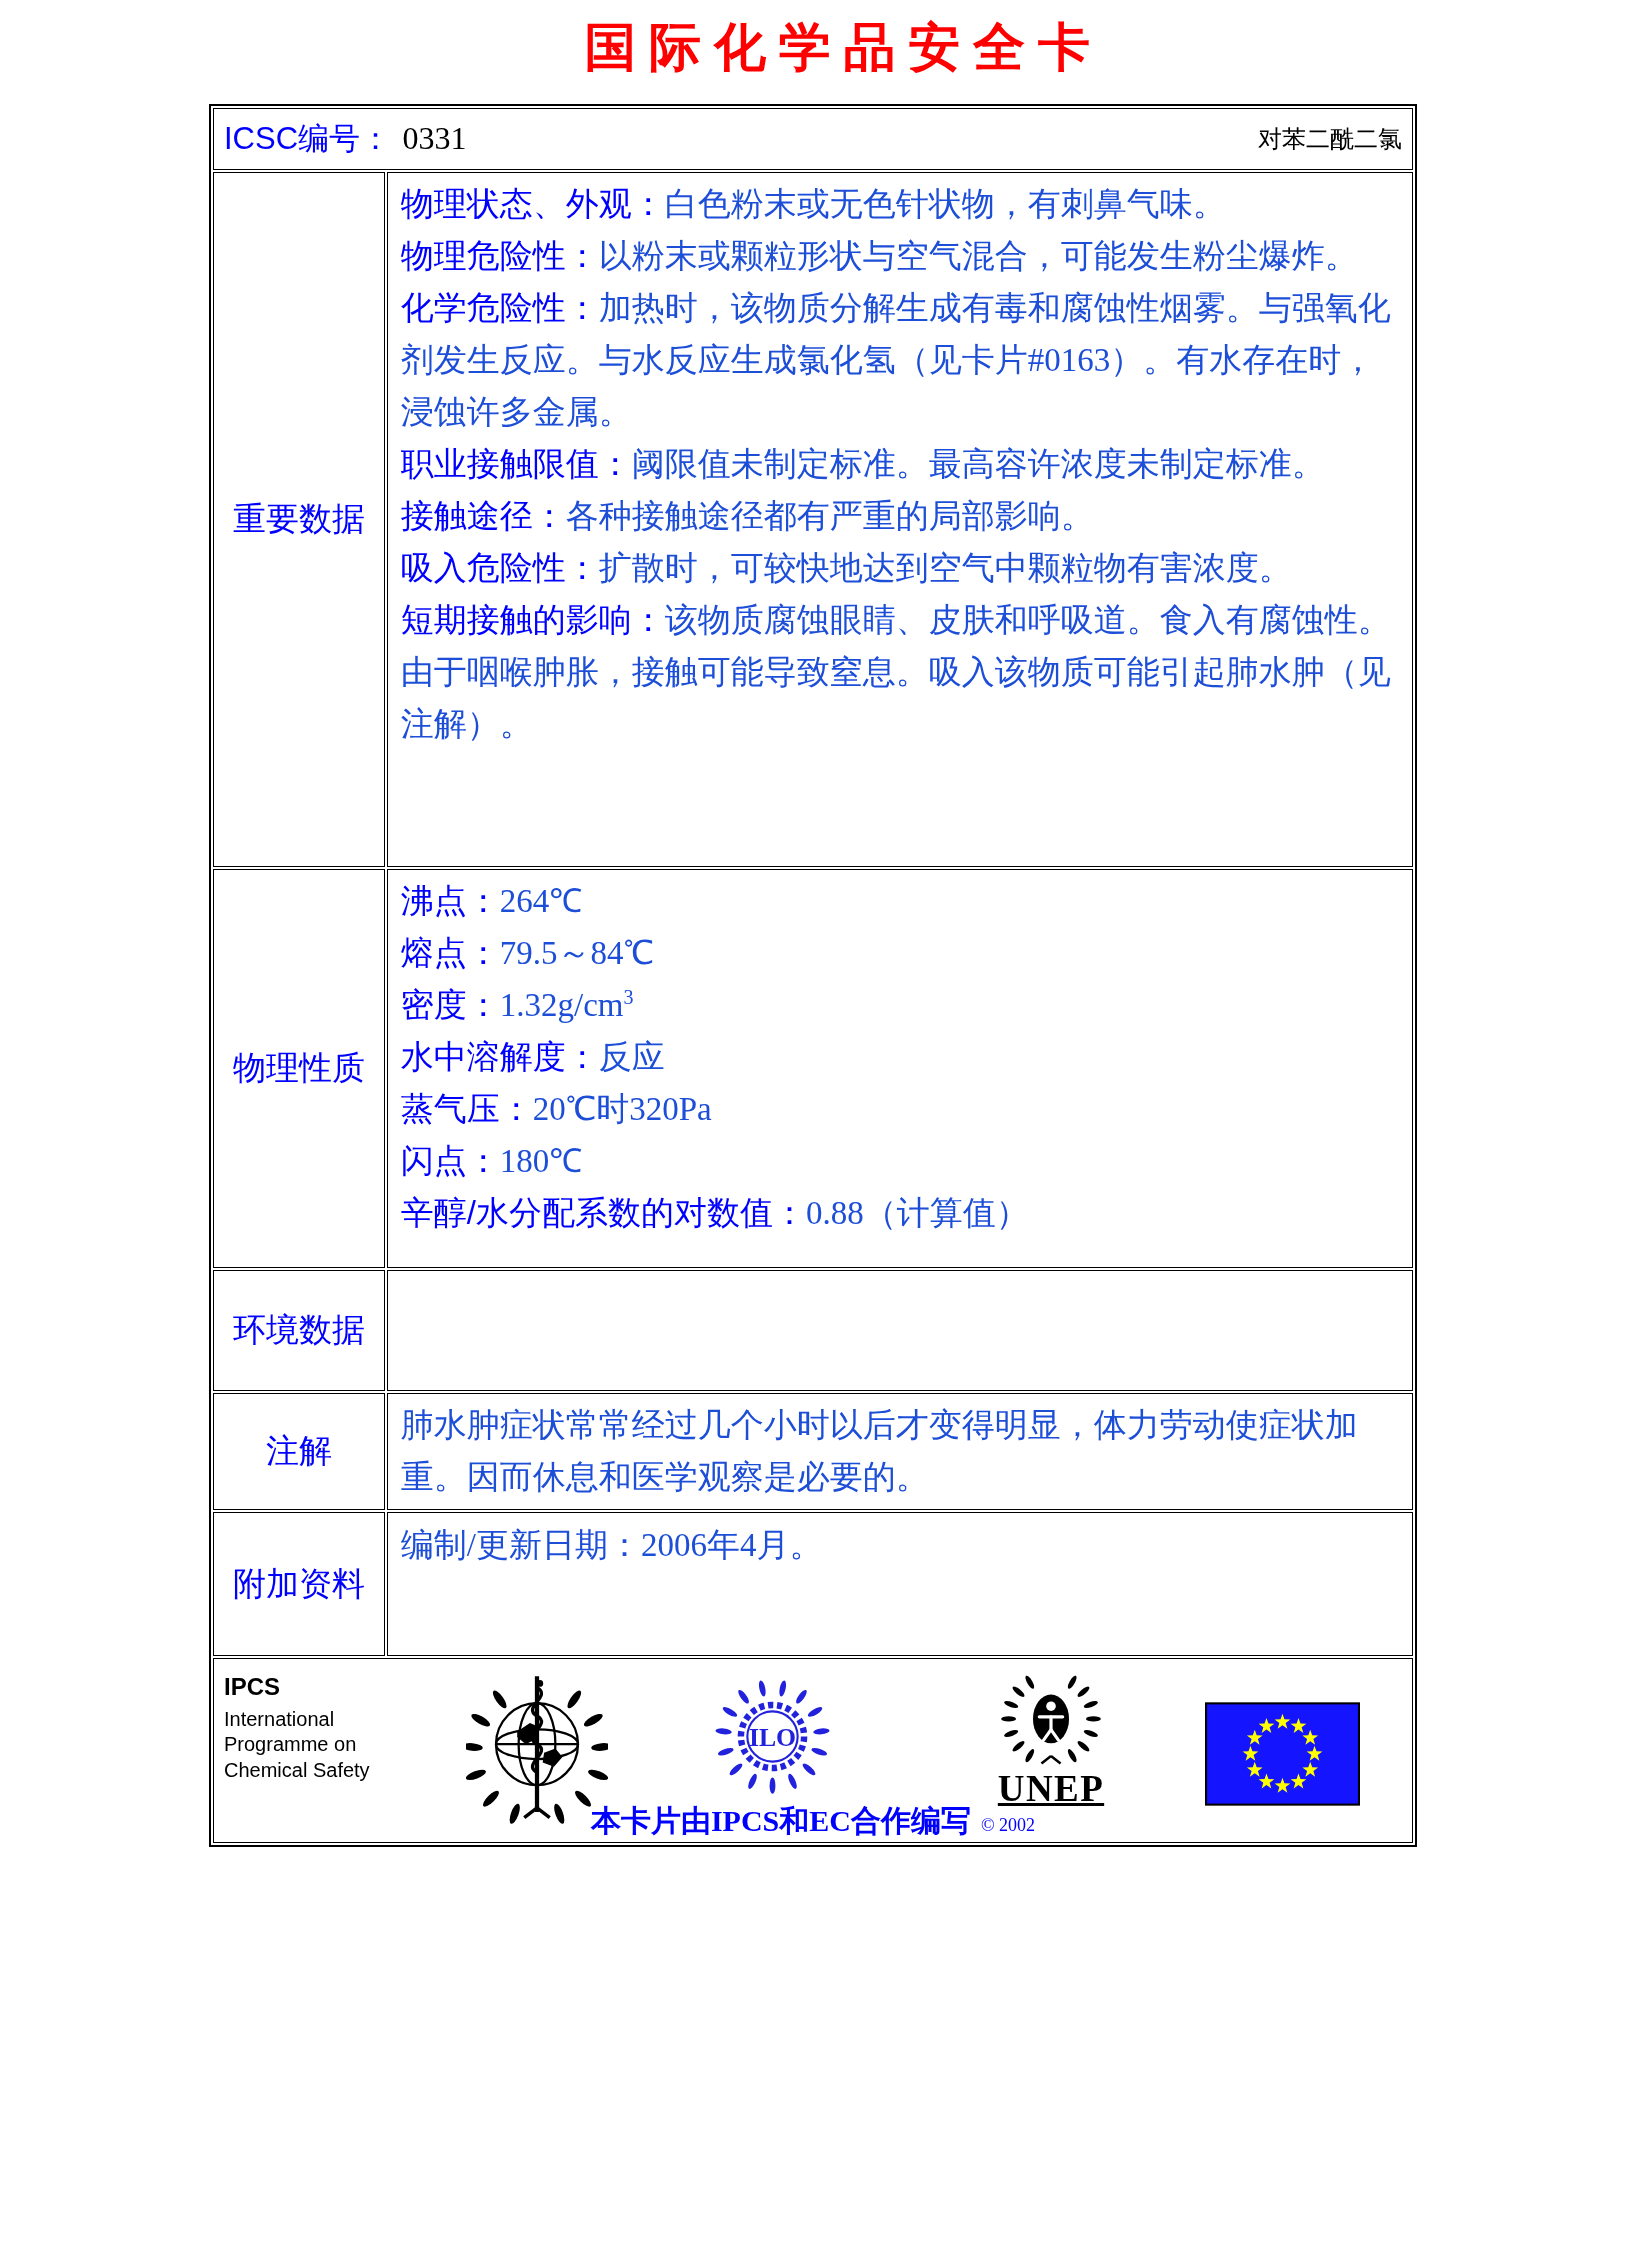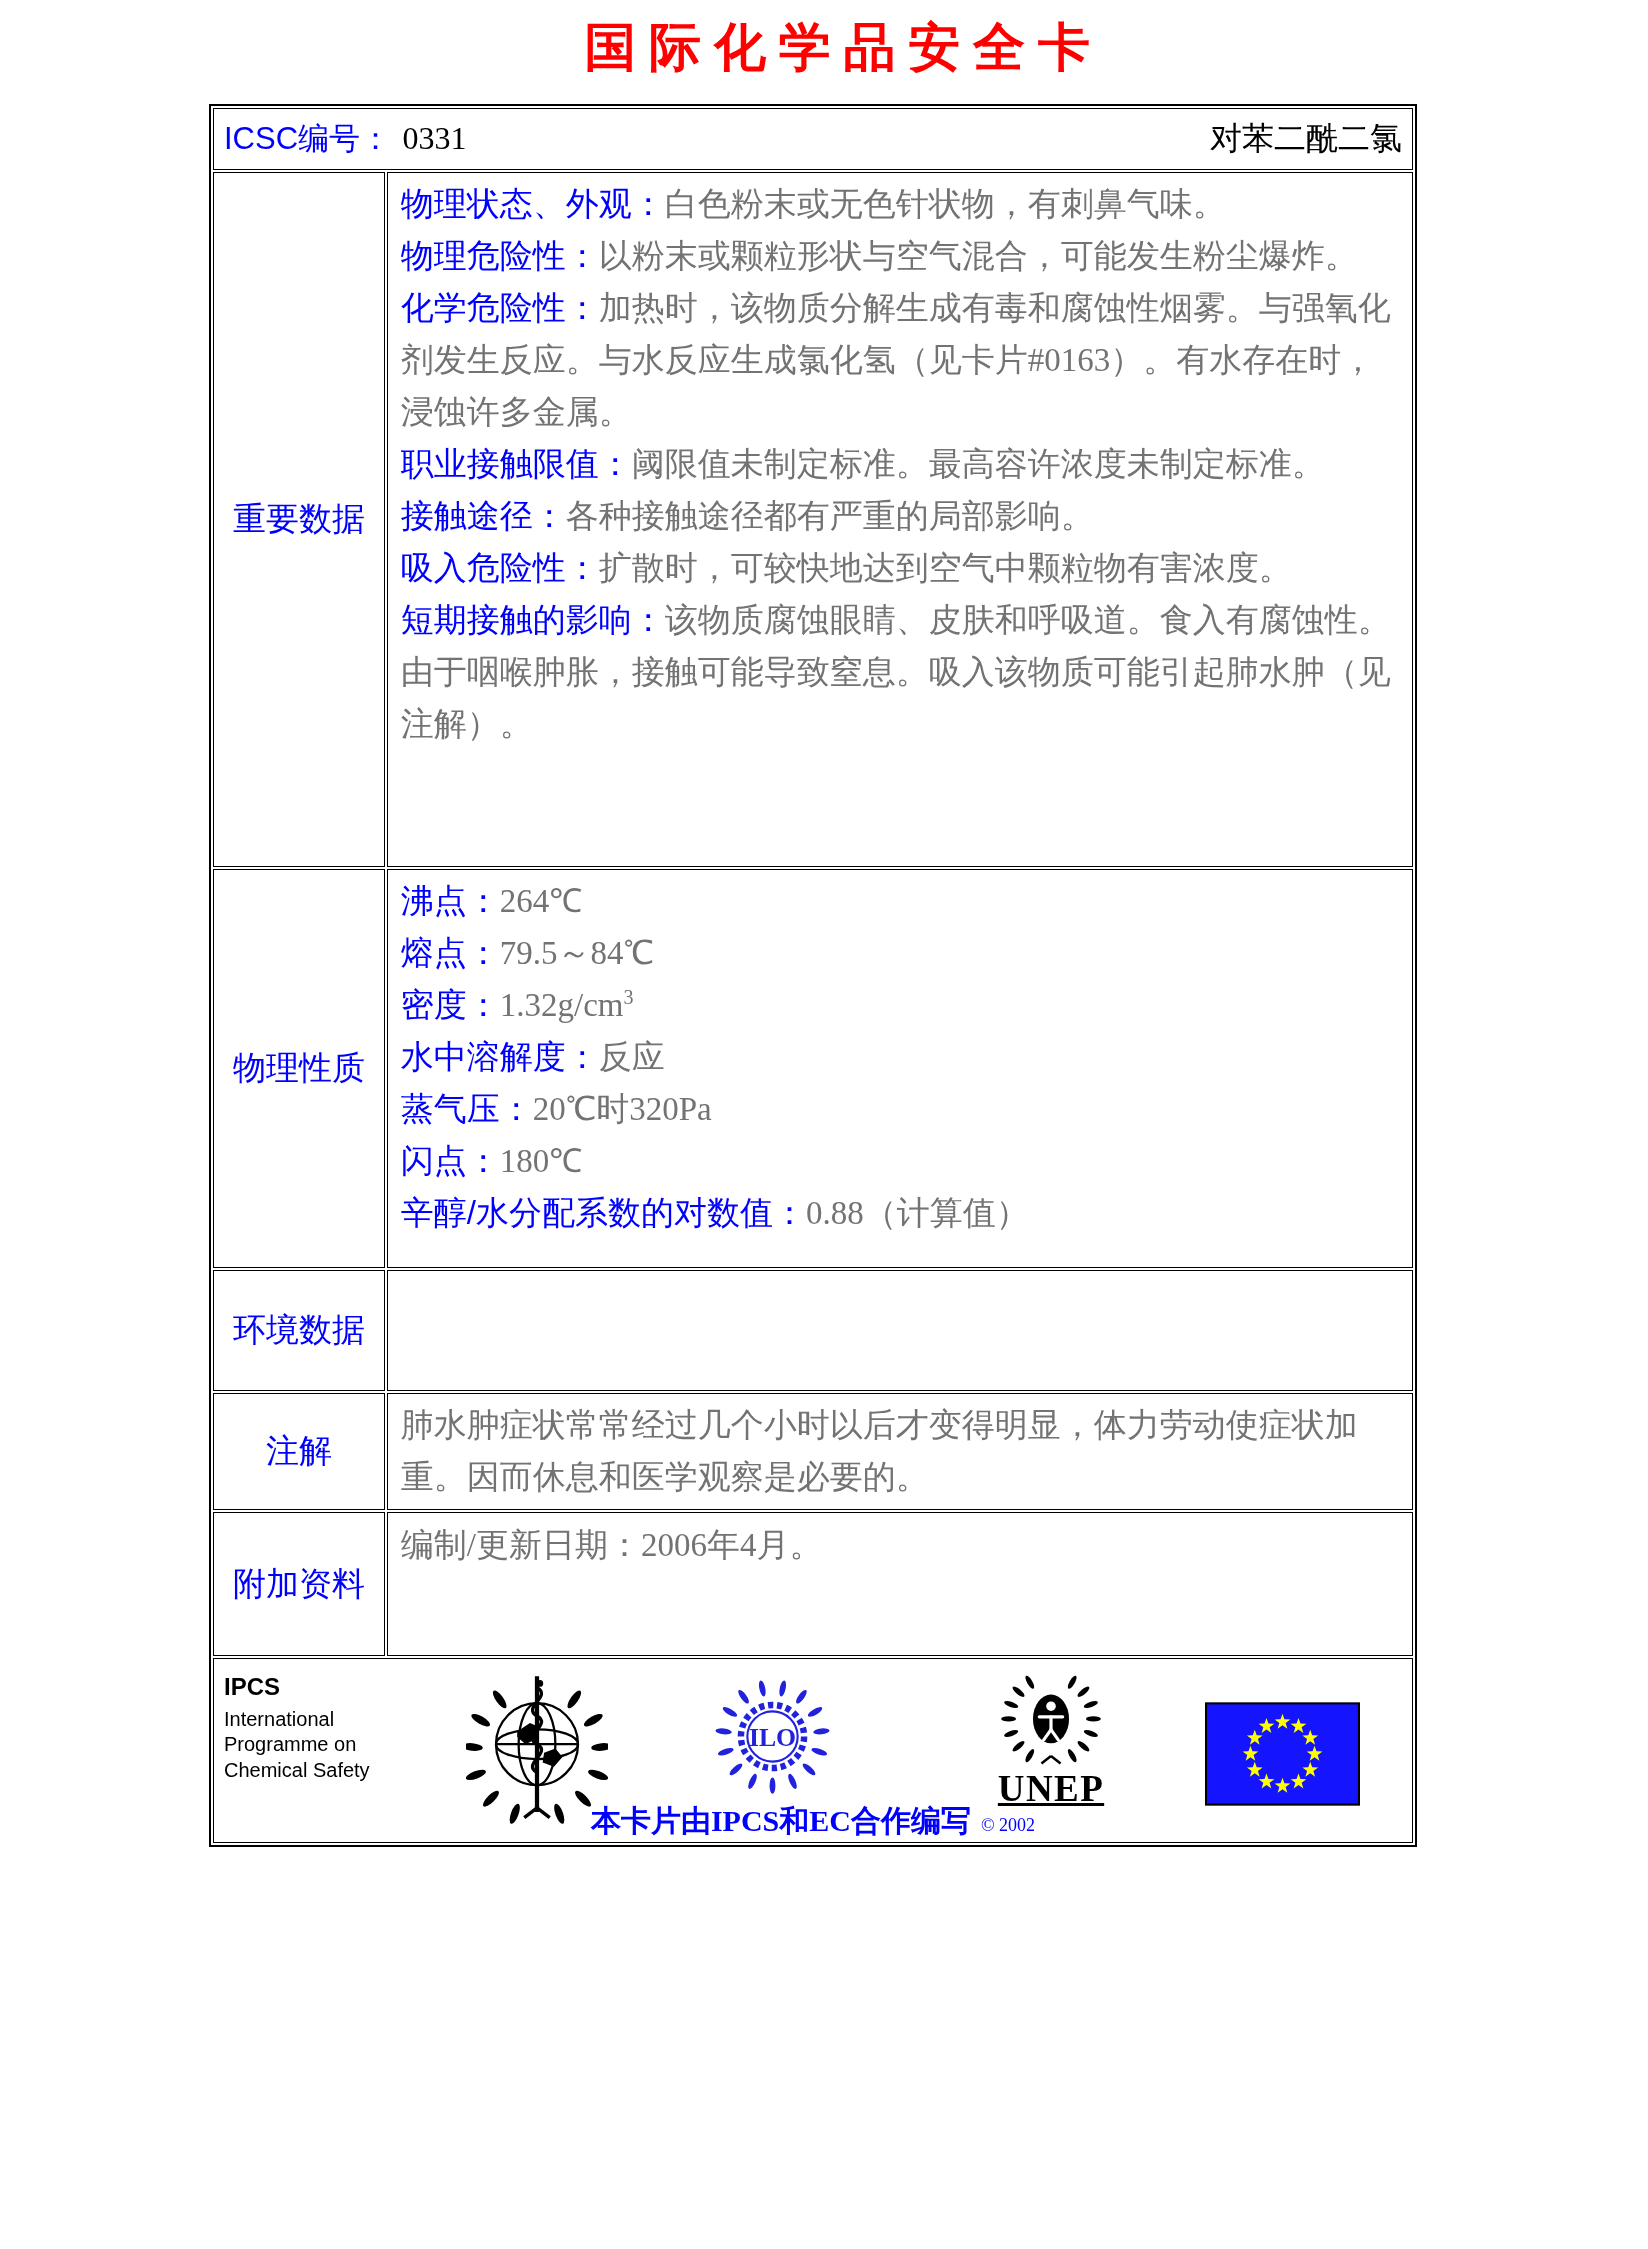--- a/index.html
+++ b/index.html
@@ -6,24 +6,24 @@
   body{width:1648px;height:2250px;position:relative;font-family:"Liberation Serif",serif;color:#000;}
   .title-wrap{width:1269px;margin:12.8px 0 0 209px;text-align:center;}
   .page-title{color:#ff0000;font-size:52px;font-weight:bold;letter-spacing:12.8px;font-family:"Liberation Serif",serif;}
   table.card{width:1208px;margin:21px 0 0 209px;border:2.8px solid #000;border-spacing:2.8px;border-collapse:separate;table-layout:fixed;background:#fff;}
   td.cell{border:1.4px solid #000;background:#fff;vertical-align:top;padding:0;}
   td.label-cell{vertical-align:middle;text-align:center;color:#0000ff;font-size:33px;font-family:"Liberation Sans",sans-serif;}
   td.content-cell{padding:5.7px 12.8px;font-size:33px;line-height:52px;}
   .header-flex{display:flex;justify-content:space-between;align-items:center;height:60px;padding:0 10px;}
   .icsc-label{color:#0000ff;font-family:"Liberation Sans",sans-serif;font-size:31px;}
   .icsc-num{color:#000;font-size:32px;margin-left:11.3px;}
-  .chem-name{color:#000;font-size:32px;}
+  .chem-name{color:#000;font-size:24px;}
   p.item{margin:0;}
   .ilabel{color:#0000ff;font-family:"Liberation Sans",sans-serif;font-size:33px;}
-  .itext{color:#737373;}
+  .itext{color:#1d4ed8;}
   sup.u3{font-size:20px;vertical-align:super;line-height:0;}
   .logos-cell-inner{position:relative;height:183px;}
   .ipcs-block{position:absolute;left:10px;top:14px;font-family:"Liberation Sans",sans-serif;}
   .ipcs-title{font-size:24px;font-weight:bold;margin-bottom:5.7px;}
   .ipcs-sub{font-size:20px;line-height:25.5px;}
   .who-logo{position:absolute;left:252px;top:5.7px;}
   .ilo-logo{position:absolute;left:500px;top:18.4px;}
   .unep-logo{position:absolute;left:766px;top:12.8px;width:142px;text-align:center;}
   .unep-text{font-size:37px;font-weight:bold;letter-spacing:1.4px;margin-top:-2.8px;font-family:"Liberation Serif",serif;text-decoration:underline;}
   .eu-flag{position:absolute;left:991px;top:43px;}

